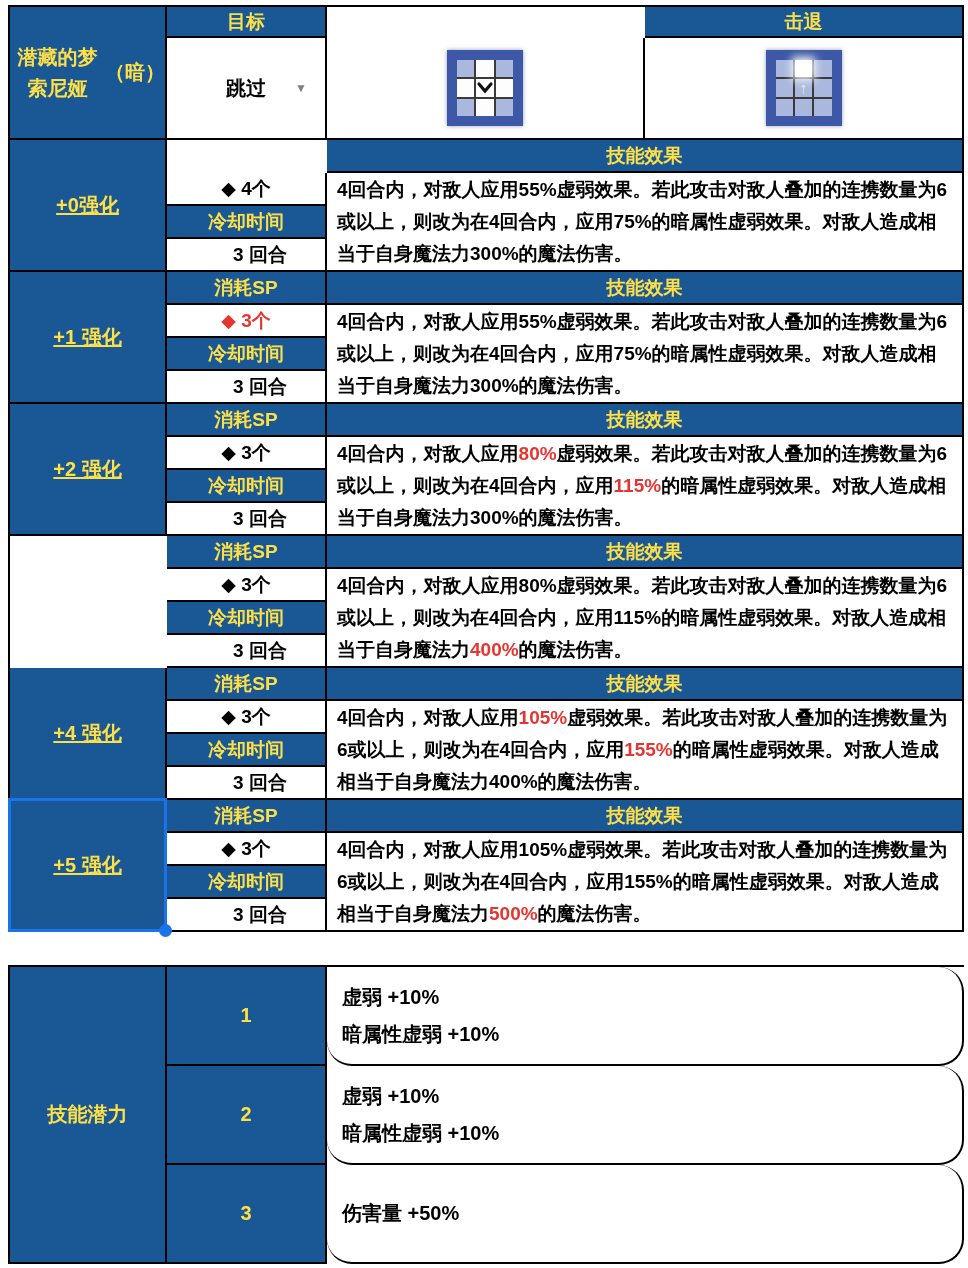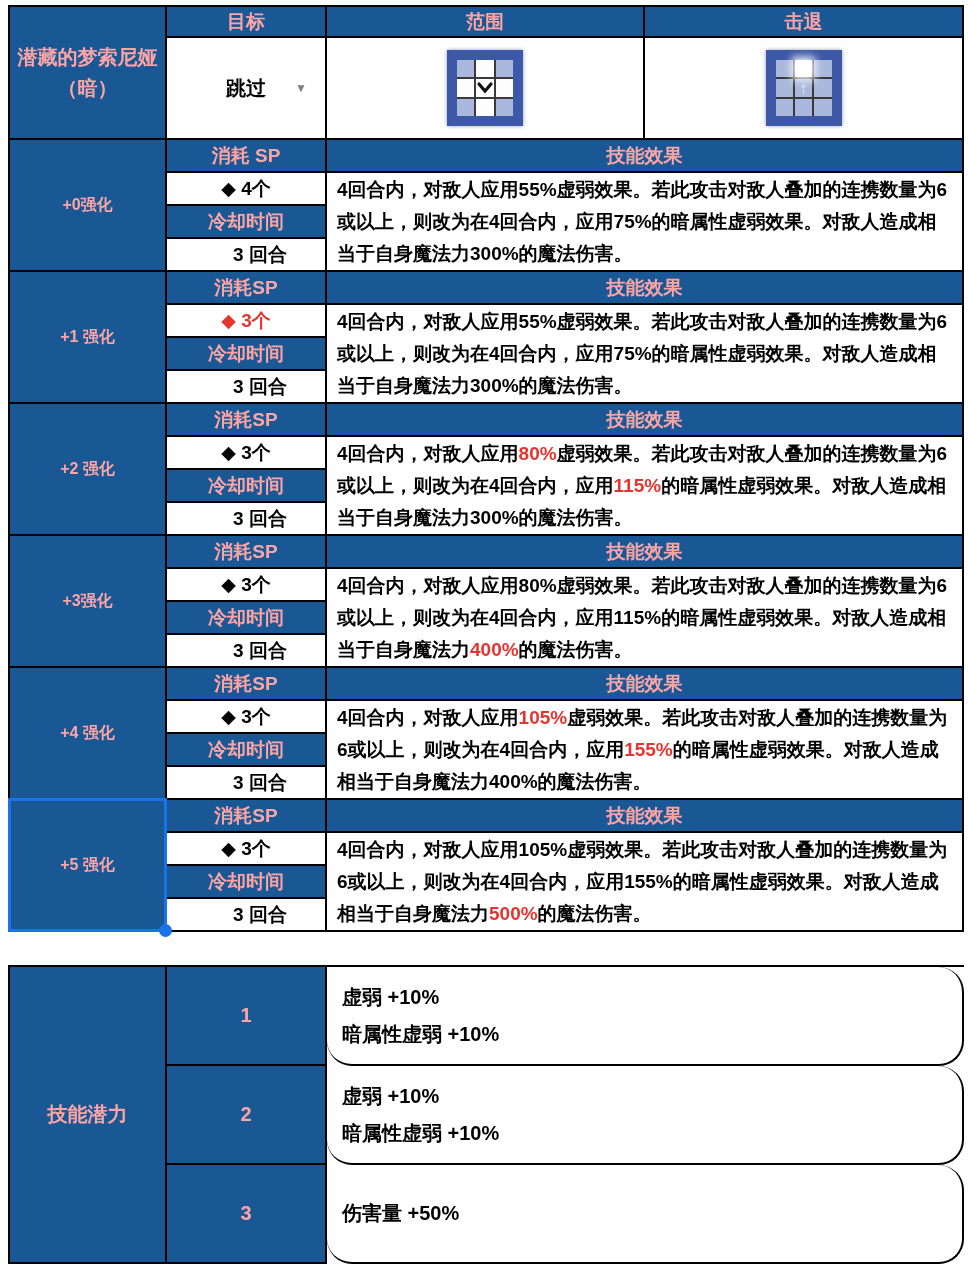--- a/index.html
+++ b/index.html
@@ -16,40 +16,40 @@
   .tbl{width:954px;border-top:2px solid #000;border-left:2px solid #000;}
   .sec{display:grid;}
   .sec-header{grid-template-columns:157px 160px 318px 319px;grid-template-rows:31px 102px;}
   .sec-block{grid-template-columns:157px 160px 637px;grid-template-rows:33px 33px 33px 33px;}
   .sec-potential{grid-template-columns:157px 160px 637px;grid-template-rows:99px 99px 99px;}
   .c{
     box-sizing:border-box;border-right:2px solid #000;border-bottom:2px solid #000;
     display:flex;align-items:center;justify-content:center;background:#fff;
     font-size:19px;line-height:1.25;position:relative;
   }
-  .blue{background:var(--blue);color:#fca5a5;}
+  .blue{background:var(--blue);color:#fde047;}
   .red{color:var(--red);}
   
-  .name-cell{grid-column:1;grid-row:1/3;flex-direction:column;font-size:20px;line-height:1.55;text-align:center;}
+  .name-cell{grid-column:1;grid-row:1/3;flex-direction:row;font-size:20px;line-height:1.55;text-align:center;}
   .hd-target{grid-column:2;grid-row:1;}
   .hd-range{grid-column:3;grid-row:1;}
   .hd-knock{grid-column:4;grid-row:1;}
   .dd-cell{grid-column:2;grid-row:2;font-size:20px;}
   .icon-cell-range{grid-column:3;grid-row:2;}
   .icon-cell-knock{grid-column:4;grid-row:2;}
   .dd-arrow{position:absolute;right:18px;top:50%;transform:translateY(-50%);color:#808080;font-size:12px;}
   
   .gicon{width:76px;height:76px;background:var(--iframe);display:flex;align-items:center;justify-content:center;box-shadow:0 0 4px rgba(40,60,120,.5);}
   .ggrid{width:56px;height:56px;display:grid;grid-template-columns:repeat(3,1fr);grid-template-rows:repeat(3,1fr);gap:2px;background:#3a3a3a;}
   .gc{background:var(--icell);display:flex;align-items:center;justify-content:center;}
   .gc.wh{background:#fdfdfd;}
   .gc.glow{background:#fff;box-shadow:0 0 8px 3px rgba(255,255,255,.95);z-index:1;}
   .up-arrow{color:#dfe2e8;font-size:15px;line-height:1;text-shadow:0 0 2px rgba(255,255,255,.6);}
   
-  .cell-label{grid-column:1;grid-row:1/5;font-size:16px;}
+  .cell-label{grid-column:1;grid-row:1/5;font-size:20px;text-decoration:underline;}
   .cell-sp-h{grid-column:2;grid-row:1;}
   .cell-eff-h{grid-column:3;grid-row:1;}
   .cell-sp-v{grid-column:2;grid-row:2;}
   .cell-cd-h{grid-column:2;grid-row:3;}
   .cell-cd-v{grid-column:2;grid-row:4;padding-left:28px;}
   .cell-eff{
     grid-column:3;grid-row:2/5;justify-content:flex-end;align-items:center;
     padding:0 8px 0 10px;text-align:left;
   }
   .eff-text{font-size:19px;line-height:32px;word-break:break-all;}
@@ -76,21 +76,20 @@
 
 <div class="wrap">
   <div class="tbl">
 
     <div class="sec sec-header">
       <div class="c blue name-cell">
         <div>潜藏的梦索尼娅</div>
         <div>（暗）</div>
       </div>
       <div class="c blue hd-target">目标</div>
-      <div class="c blue hd-range">范围</div>
       <div class="c blue hd-knock">击退</div>
 
       <div class="c dd-cell">
         <span>跳过</span>
         <span class="dd-arrow">▼</span>
       </div>
 
       <div class="c icon-cell-range">
         <div class="gicon">
           <div class="ggrid">
@@ -129,21 +128,20 @@
         </div>
       </div>
     </div>
 
     <div id="levels-host">
   <div class="sec sec-block">
     <div class="c blue cell-label">
       <span>+0强化</span>
 
     </div>
-    <div class="c blue cell-sp-h">消耗 SP</div>
     <div class="c blue cell-eff-h">技能效果</div>
     <div class="c cell-sp-v">◆ 4个</div>
     <div class="c blue cell-cd-h">冷却时间</div>
     <div class="c cell-cd-v">3 回合</div>
     <div class="c cell-eff">
       <div class="eff-text">
         <span>4回合内，对敌人应用</span><span>55%</span><span>虚弱效果。若此攻击对敌人叠加的连携数量为6或以上，则改为在4回合内，应用</span><span>75%</span><span>的暗属性虚弱效果。对敌人造成相当于自身魔法力</span><span>300%</span><span>的魔法伤害。</span>
       </div>
     </div>
   </div>
@@ -176,24 +174,20 @@
     <div class="c blue cell-cd-h">冷却时间</div>
     <div class="c cell-cd-v">3 回合</div>
     <div class="c cell-eff">
       <div class="eff-text">
         <span>4回合内，对敌人应用</span><span class="red">80%</span><span>虚弱效果。若此攻击对敌人叠加的连携数量为6或以上，则改为在4回合内，应用</span><span class="red">115%</span><span>的暗属性虚弱效果。对敌人造成相当于自身魔法力</span><span>300%</span><span>的魔法伤害。</span>
       </div>
     </div>
   </div>
 
   <div class="sec sec-block">
-    <div class="c blue cell-label">
-      <span>+3强化</span>
-
-    </div>
     <div class="c blue cell-sp-h">消耗SP</div>
     <div class="c blue cell-eff-h">技能效果</div>
     <div class="c cell-sp-v">◆ 3个</div>
     <div class="c blue cell-cd-h">冷却时间</div>
     <div class="c cell-cd-v">3 回合</div>
     <div class="c cell-eff">
       <div class="eff-text">
         <span>4回合内，对敌人应用</span><span>80%</span><span>虚弱效果。若此攻击对敌人叠加的连携数量为6或以上，则改为在4回合内，应用</span><span>115%</span><span>的暗属性虚弱效果。对敌人造成相当于自身魔法力</span><span class="red">400%</span><span>的魔法伤害。</span>
       </div>
     </div>

